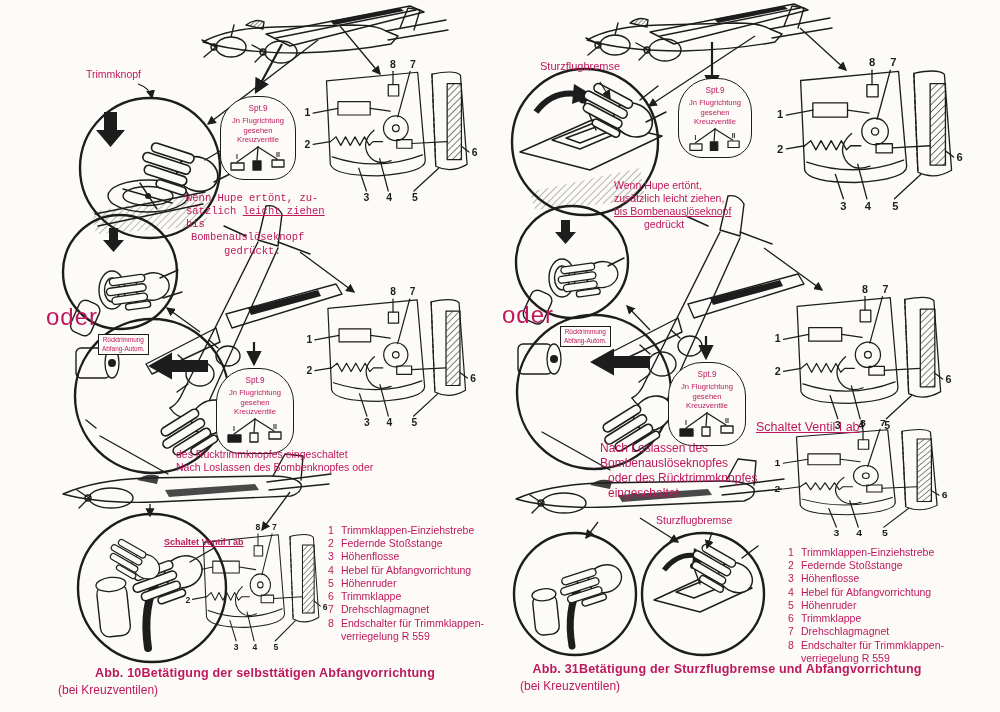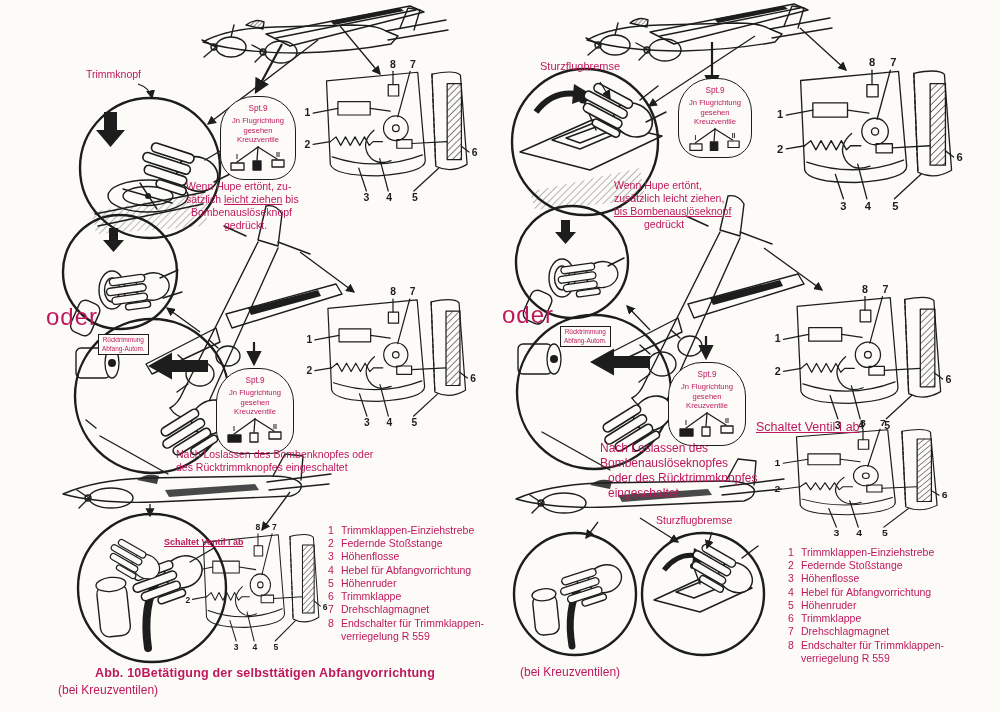--- a/index.html
+++ b/index.html
@@ -295,21 +295,21 @@
         <path class="con" d="M598,522 L586,538"></path>
         <path class="con" d="M640,518 L678,542"></path>
         <path class="con" d="M600,82 L610,98"></path>
         <path class="con" d="M712,532 L707,548"></path>
       </g>
     </g>
   </svg>
 
   <div class="lbl" style="left:86px;top:68px;">Trimmknopf</div>
 
-  <div class="note" style="left:186px;top:180px;width:160px;">
+  <div class="note" style="left:186px;top:192px;width:160px;font-family:Liberation Mono, monospace;">
     <div>Wenn Hupe ertönt, zu-</div>
     <div><span>sätzlich </span><span class="u">leicht ziehen</span><span> bis</span></div>
     <div style="margin-left:5px;">Bombenauslöseknopf</div>
     <div style="margin-left:38px;">gedrückt.</div>
   </div>
 
   <div class="oder" style="left:46px;top:303px;">oder</div>
 
   <div class="plate" style="left:98px;top:334px;">
     <div>Rücktrimmung</div>
@@ -348,22 +348,22 @@
         <rect x="4" y="17" width="13" height="7" fill="#1d1d1d"></rect>
         <rect x="26" y="15" width="8" height="9"></rect>
         <rect x="45" y="14" width="12" height="7"></rect>
       </g>
       <text x="10" y="13">I</text>
       <text x="51" y="11">II</text>
     </svg>
   </div>
 
   <div class="note" style="left:176px;top:448px;width:230px;">
+    <div>des Rücktrimmknopfes eingeschaltet</div>
     <div>Nach Loslassen des Bombenknopfes oder</div>
-    <div>des Rücktrimmknopfes eingeschaltet</div>
   </div>
 
   <div class="sv sv-sm" style="left:164px;top:513px;">Schaltet Ventil I ab</div>
 
   <div class="legend" style="left:328px;top:524px;">
       <div class="legend-row">
       <span class="legend-num">1</span>
       <span class="legend-text">Trimmklappen-Einziehstrebe</span>
     </div>
       <div class="legend-row">
@@ -498,16 +498,20 @@
       <span class="legend-text">Drehschlagmagnet</span>
     </div>
       <div class="legend-row">
       <span class="legend-num">8</span>
       <span class="legend-text">Endschalter für Trimmklappen-
 verriegelung R 559</span>
     </div>
     </div>
 
   <div class="caption" style="left:520px;top:662px;width:414px;">
+    <div class="cap-line1">
+      <span>Abb. 31</span>
+      <span>Betätigung der Sturzflugbremse und Abfangvorrichtung</span>
+    </div>
     <div class="cap-sub">(bei Kreuzventilen)</div>
   </div>
 
 </div>
 
 </body></html>

